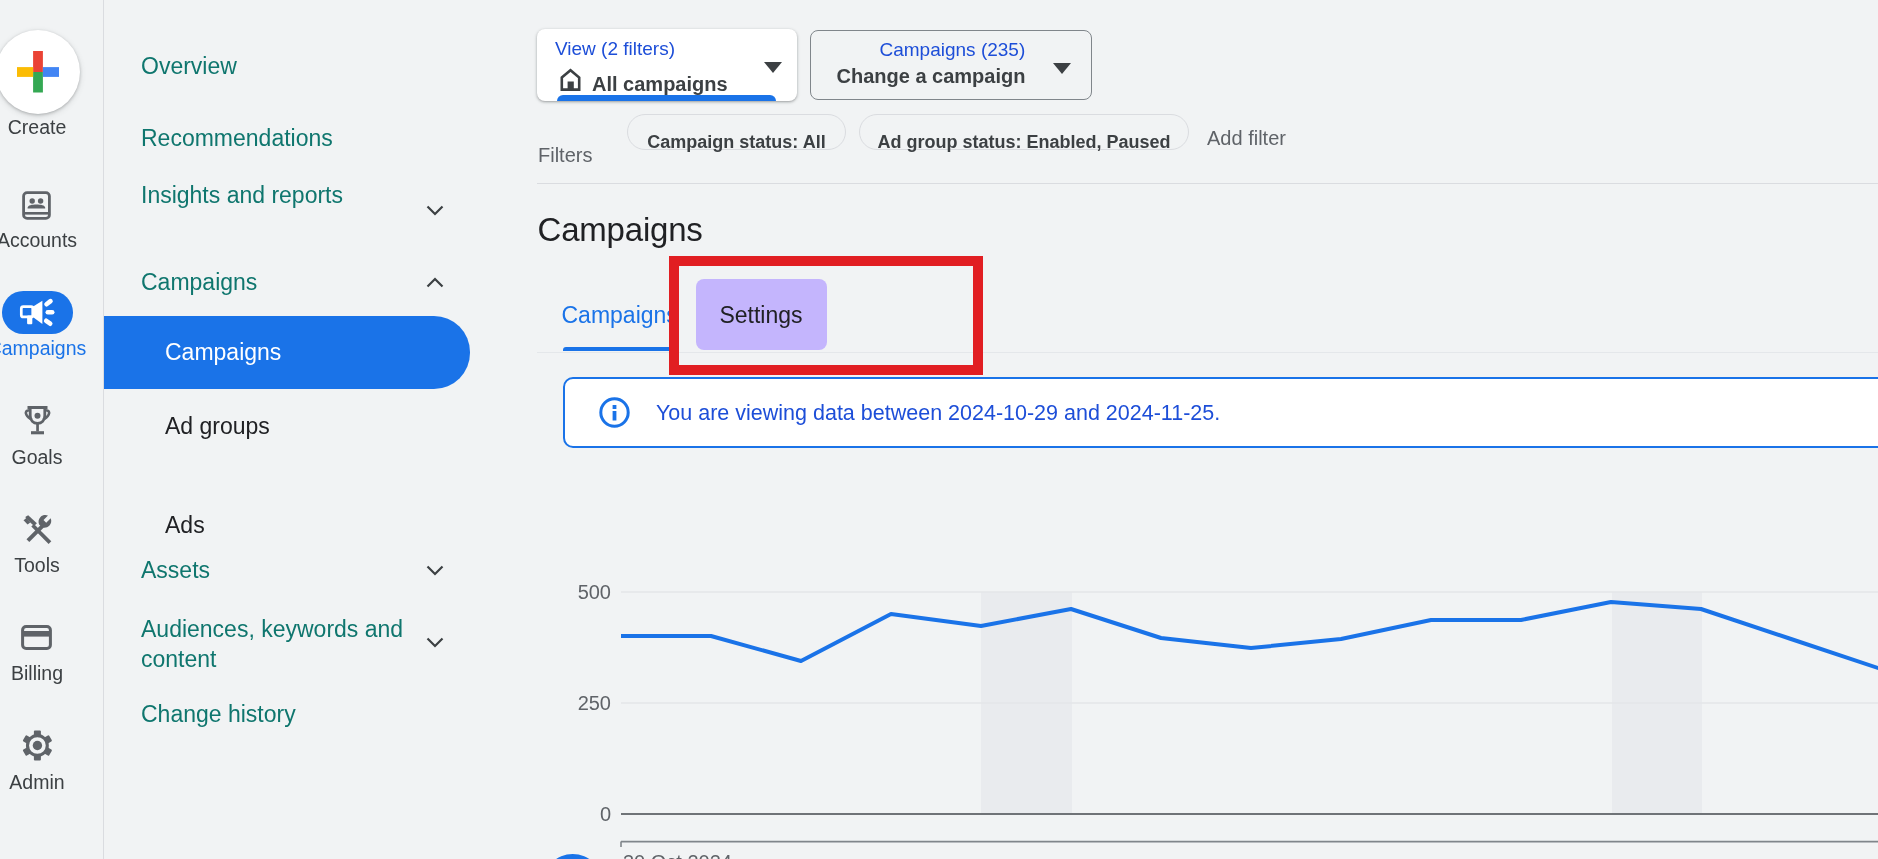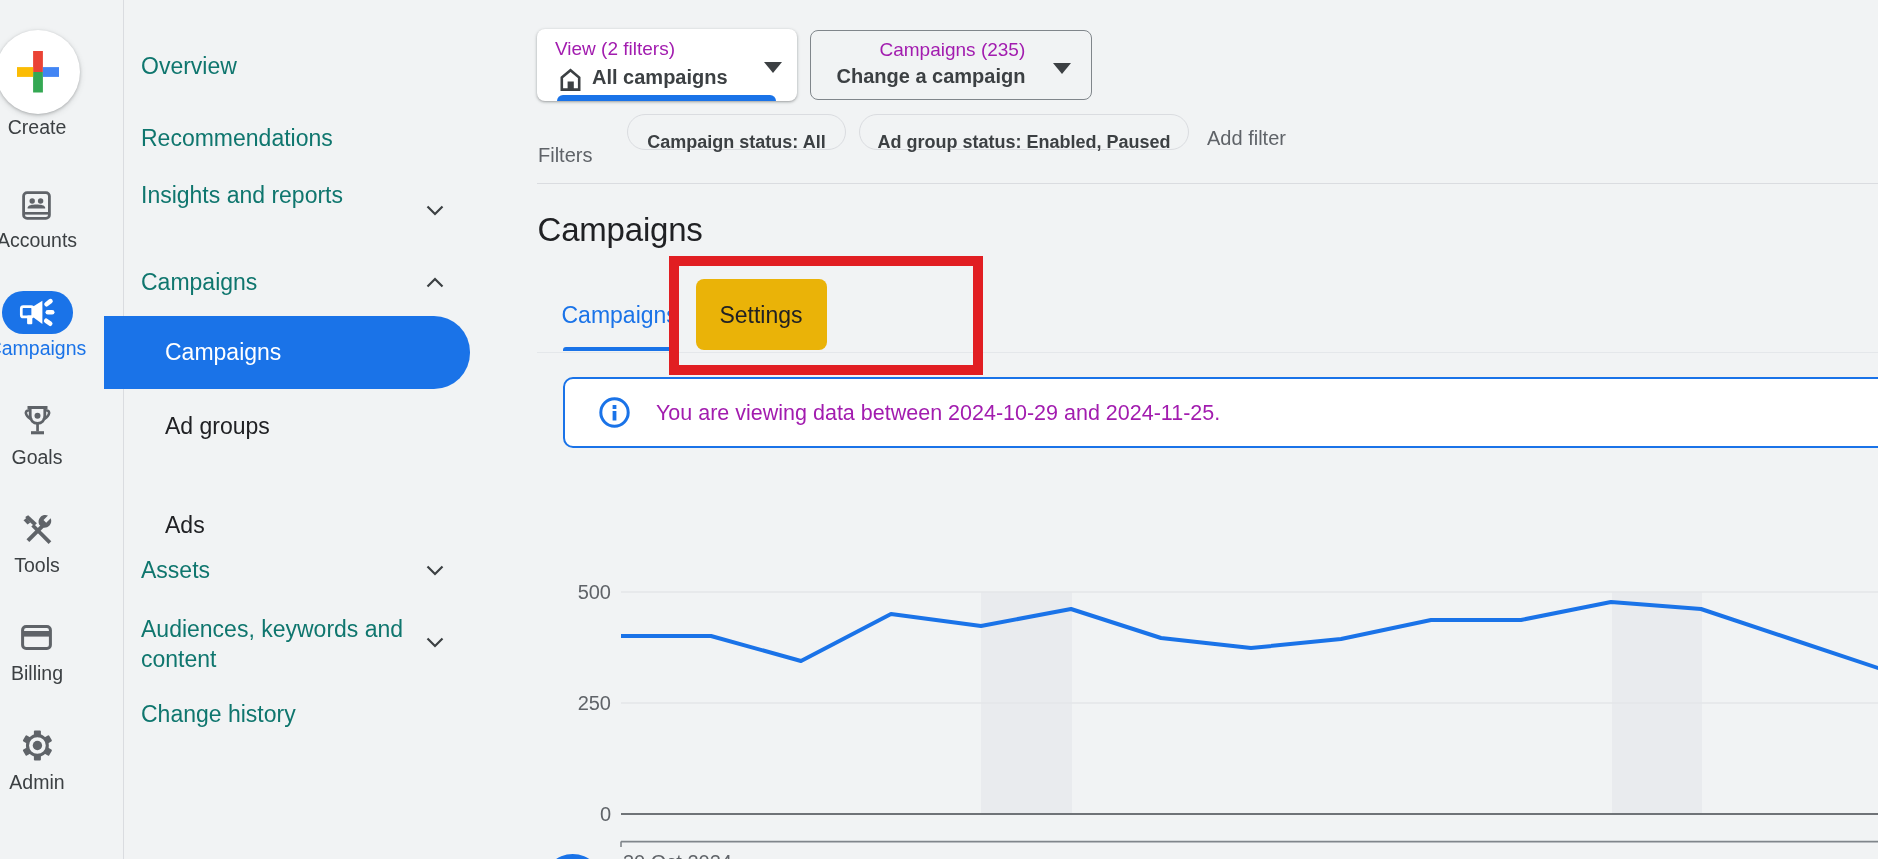--- a/index.html
+++ b/index.html
@@ -1,57 +1,57 @@
 <!DOCTYPE html>
 <html><head>
 <meta charset="utf-8">
 <style>
   * { margin:0; padding:0; box-sizing:border-box; }
   html,body { width:1878px; height:859px; overflow:hidden; }
   body { background:#f1f3f4; font-family:"Liberation Sans", sans-serif; position:relative; }
   .abs { position:absolute; }
 
   
-  #rail { left:0; top:0; width:124px; height:859px; border-right:1px solid #dadce0; }
+  #rail { left:0; top:0; width:104px; height:859px; border-right:1px solid #dadce0; }
   #createBtn { position:absolute; left:-4px; top:30px; width:84px; height:84px; border-radius:50%;
     background:#fff; box-shadow:0 1px 3px rgba(60,64,67,.3), 0 2px 6px rgba(60,64,67,.15); }
   .railLabel { position:absolute; width:104px; left:-15px; text-align:center; color:#3c4043; font-size:19.5px; }
   #campPill { position:absolute; left:1.6px; top:291.4px; width:71.4px; height:42.6px; border-radius:21.3px; background:#1a73e8; }
 
   
   .navItem { position:absolute; left:141px; color:#0f766e; font-size:23px; }
   .navSub  { position:absolute; left:165px; color:#202124; font-size:23px; }
   .chev { position:absolute; left:426px; }
   #selPill { position:absolute; left:104px; top:316px; width:366px; height:72.5px;
     background:#1a73e8; border-radius:0 36px 36px 0; }
   #selPill span { position:absolute; left:61px; top:23px; color:#fff; font-size:23px; }
 
   
   #viewBox { left:537px; top:29px; width:260px; height:72px; background:#fff; border-radius:8px;
     box-shadow:0 1px 2px rgba(60,64,67,.3), 0 1px 3px 1px rgba(60,64,67,.15); }
   #viewBar { left:557px; top:95px; width:219px; height:6px; background:#1a73e8; border-radius:7px 7px 0 0; }
   #campBox { left:810px; top:30px; width:282px; height:69.6px; border:1px solid #80868b; border-radius:8px; }
-  .boxLabel { position:absolute; color:#a21caf; font-size:19px; }
+  .boxLabel { position:absolute; color:#1d4ed8; font-size:19px; }
   .boxMain { position:absolute; color:#3c4043; font-size:20px; font-weight:bold; }
   .tri { position:absolute; width:0; height:0; border-left:9px solid transparent;
     border-right:9px solid transparent; border-top:11px solid #3c4043; }
 
   
   #filtersLbl { left:538px; top:144px; color:#5f6368; font-size:20px; }
   .chip { position:absolute; top:114px; height:36px; border:1px solid #dadce0; border-radius:25px;
     color:#3c4043; font-size:18px; font-weight:bold; line-height:54px; text-align:center; }
   #addFilter { left:1207px; top:126.5px; color:#5f6368; font-size:20px; }
   #filtersDivider { left:537px; top:183px; width:1341px; height:1px; background:#dadce0; }
 
   
   #pageTitle { left:537.5px; top:211px; font-size:33px; color:#202124; letter-spacing:-0.2px; }
   #tabCampaigns { left:561.5px; top:301.5px; color:#1a73e8; font-size:23px; }
   #tabUnderline { left:563px; top:346.6px; width:116px; height:4.2px; background:#1a73e8; border-radius:3px 3px 0 0; }
   #tabsBorder { left:537px; top:351.5px; width:1341px; height:1px; background:#e4e7ea; }
-  #settingsBox { left:696px; top:279px; width:130.6px; height:70.5px; background:#eab308; border-radius:8px; }
+  #settingsBox { left:696px; top:279px; width:130.6px; height:70.5px; background:#c4b5fd; border-radius:8px; }
   #settingsBox span { position:absolute; left:23.4px; top:22.6px; color:#202124; font-size:23px; }
   #redBox { left:668.8px; top:256.2px; width:314.6px; height:118.5px; border:10.2px solid #e11e22; }
 
   
   #banner { left:562.8px; top:377px; width:1400px; height:70.5px; background:#fff;
     border:2px solid #1a73e8; border-radius:10px; }
 </style>
 </head>
 <body>
 
@@ -160,21 +160,21 @@
     <path d="M1.5 1.5 L9 9 L16.5 1.5" fill="none" stroke="#3c4043" stroke-width="2.2"></path>
   </svg>
 <div class="navItem" style="top:700.5px;">Change history</div>
 
 <div id="viewBox" class="abs"></div>
 <div class="boxLabel" style="left:555px; top:38px;">View (2 filters)</div>
 <svg class="abs" style="left:559px; top:67px;" width="23" height="25" viewBox="0 0 23 25">
   <path d="M2.8 10.5 L11.5 3.2 L20.2 10.5 L20.2 22.6 L2.8 22.6 Z" fill="none" stroke="#3c4043" stroke-width="2.6"></path>
   <rect x="8.6" y="14.5" width="6.2" height="8" fill="#3c4043"></rect>
 </svg>
-<div class="boxMain" style="left:592px; top:66px;text-align:right;">All campaigns</div>
+<div class="boxMain" style="left:592px; top:73px;text-align:right;">All campaigns</div>
 <div class="tri" style="left:764px; top:62px;"></div>
 <div id="viewBar" class="abs"></div>
 
 <div id="campBox" class="abs"></div>
 <div class="boxLabel" style="left:835.5px; top:39px;margin-left:44px;">Campaigns (235)</div>
 <div class="boxMain" style="left:836.5px; top:65px;">Change a campaign</div>
 <div class="tri" style="left:1052.6px; top:62.9px;"></div>
 
 <div id="filtersLbl" class="abs">Filters</div>
 <div class="chip" style="left:627px; width:219px;">Campaign status: All</div>
@@ -190,21 +190,21 @@
     <span>Settings</span>
   </div>
 <div id="redBox" class="abs"></div>
 
 <div id="banner" class="abs"></div>
 <svg class="abs" style="left:599px; top:397px;" width="31" height="31" viewBox="0 0 31 31">
   <circle cx="15.5" cy="15.5" r="13.7" fill="none" stroke="#1a73e8" stroke-width="3"></circle>
   <rect x="13.6" y="8" width="3.8" height="4" fill="#1a73e8"></rect>
   <rect x="13.6" y="14" width="3.8" height="9.5" fill="#1a73e8"></rect>
 </svg>
-<div class="abs" style="left:656px; top:400.5px; color:#a21caf; font-size:21.5px;">You are viewing data between 2024-10-29 and 2024-11-25.</div>
+<div class="abs" style="left:656px; top:400.5px; color:#1d4ed8; font-size:21.5px;">You are viewing data between 2024-10-29 and 2024-11-25.</div>
 
 <svg class="abs" style="left:537px; top:555px;" width="1341" height="304" viewBox="0 0 1341 304">
   <rect x="444" y="37" width="91" height="222" fill="#e9ebee"></rect>
   <rect x="1075" y="37" width="90" height="222" fill="#e9ebee"></rect>
   <line x1="84" y1="37" x2="1341" y2="37" stroke="#e3e6e9" stroke-width="1.6"></line>
   <line x1="84" y1="148" x2="1341" y2="148" stroke="#e3e6e9" stroke-width="1.6"></line>
   <line x1="84" y1="259" x2="1341" y2="259" stroke="#6f7377" stroke-width="2"></line>
   <text x="74" y="44" font-size="20" fill="#5f6368" text-anchor="end">500</text>
   <text x="74" y="155" font-size="20" fill="#5f6368" text-anchor="end">250</text>
   <text x="74" y="266" font-size="20" fill="#5f6368" text-anchor="end">0</text>

